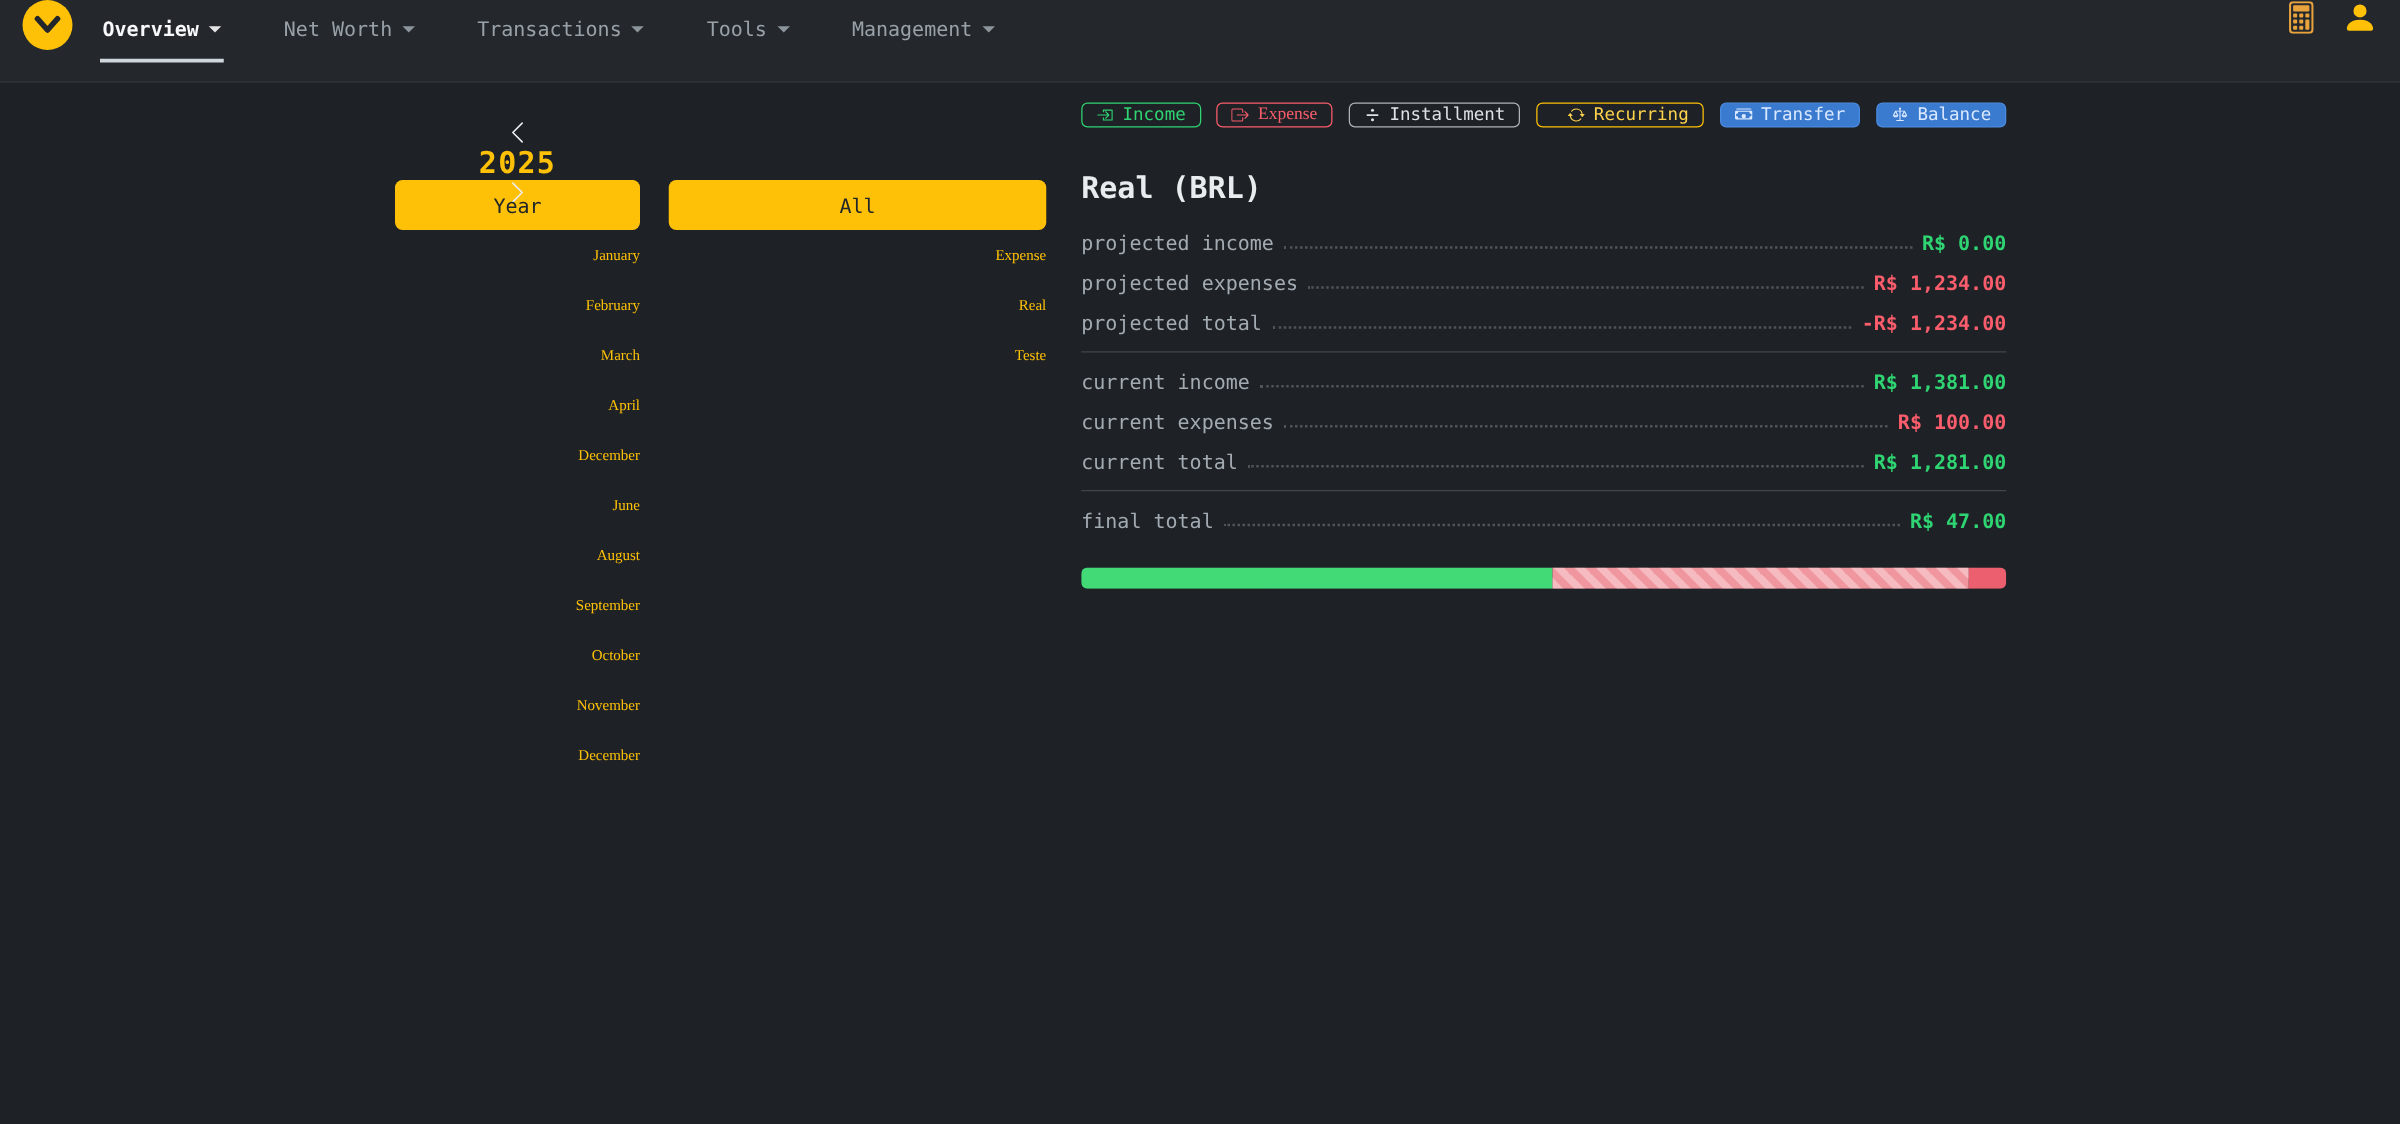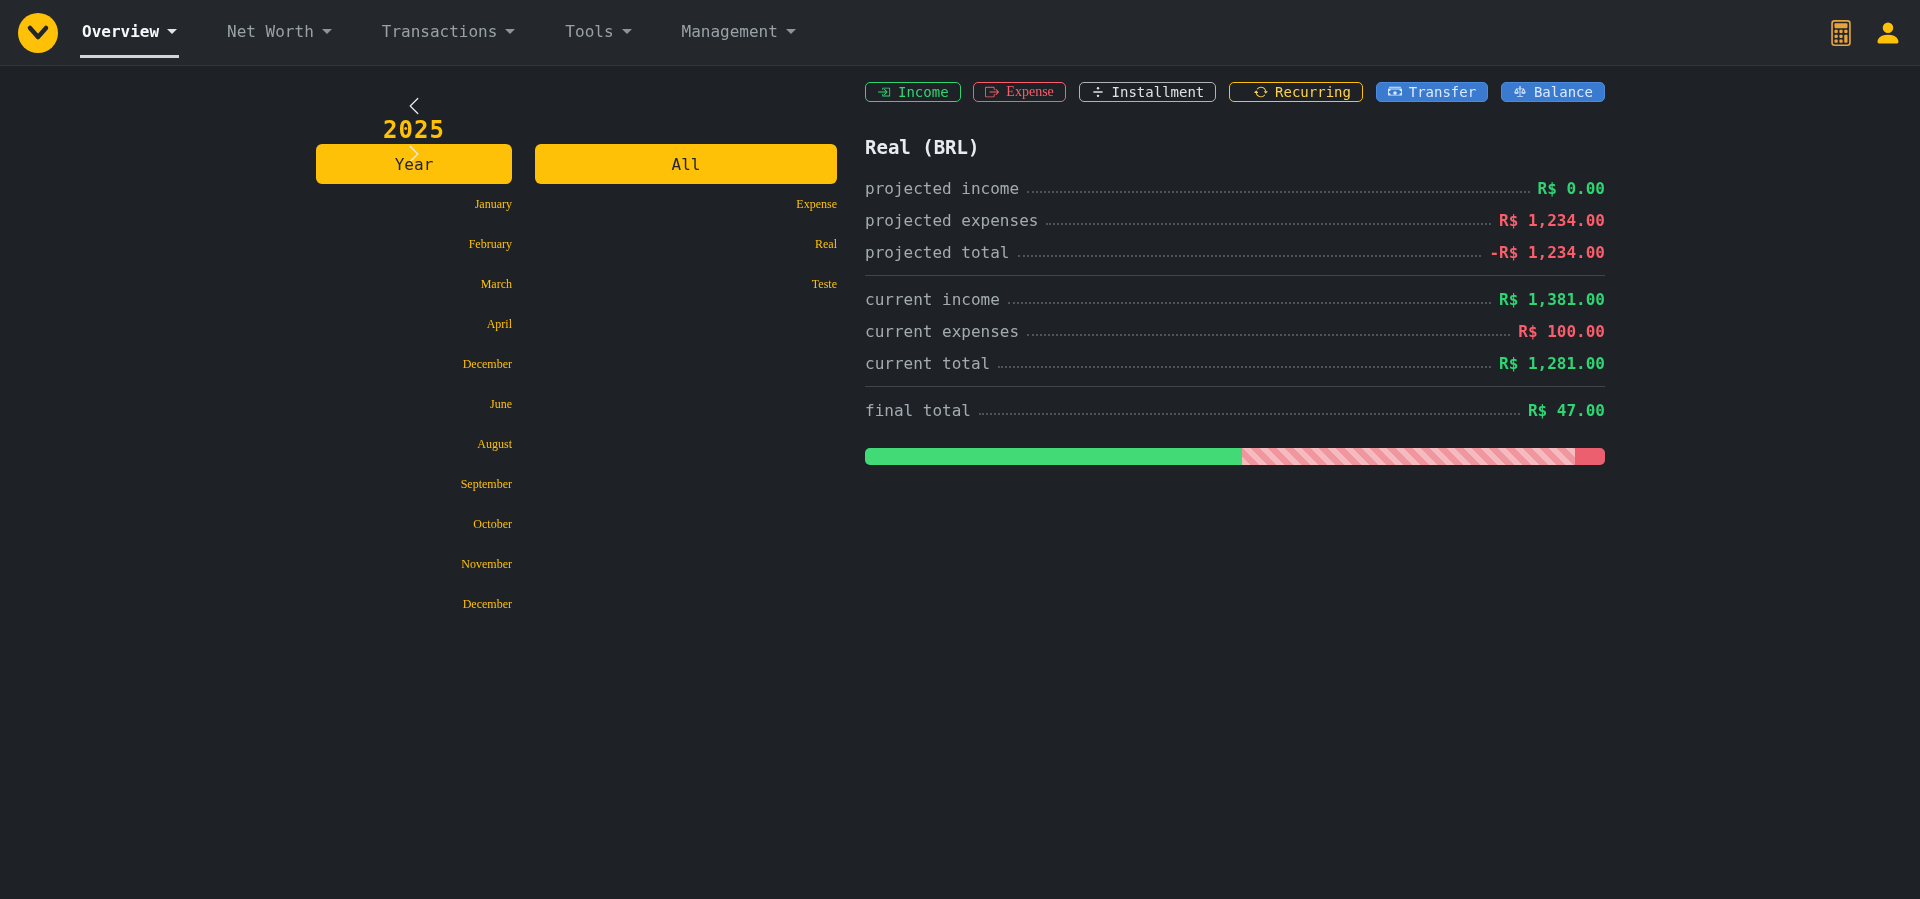--- a/index.html
+++ b/index.html
@@ -11,21 +11,21 @@
     overflow: hidden;
     color: #e9ecef;
   }
 
   
   .navbar {
     height: 66px;
     background: #24282d;
     border-bottom: 1px solid #31363c;
     display: flex;
-    align-items: center;
+    align-items: flex-start;
     padding: 0 18px;
   }
   .brand {
     width: 40px; height: 40px;
     border-radius: 50%;
     background: #ffc107;
     display: flex; align-items: center; justify-content: center;
     margin-right: 22px;
     flex: 0 0 auto;
   }
@@ -104,21 +104,21 @@
     white-space: nowrap;
   }
   .abtn-success { color: #2fd573; border-color: #2fd573; }
   .abtn-danger  { color: #fb5d6c; border-color: #fb5d6c; font-family: Liberation Serif, serif; }
   .abtn-light   { color: #dee2e6; border-color: #aeb4ba; }
   .abtn-warning { color: #ffd24d; border-color: #ffc107; padding-left: 24px; }
   .abtn-primary { color: #dbe9ff; border-color: #4a8be0; background: #3a7bd0; }
   .abtn svg { flex: 0 0 auto; }
 
   
-  .summary-title { font-size: 19px; font-weight: bold; color: #e9ecef; margin: 34px 0 14px; }
+  .summary-title { font-size: 24px; font-weight: bold; color: #e9ecef; margin: 34px 0 14px; }
   .srow { display: flex; align-items: center; height: 32px; font-size: 16px; }
   .srow .lbl { color: #a3abb2; white-space: nowrap; }
   .srow .leader {
     flex: 1;
     border-bottom: 2px dotted #4d545a;
     margin: 0 8px;
     transform: translateY(4px);
   }
   .srow .val { font-weight: bold; white-space: nowrap; }
   .val.green { color: #2fd573; }

